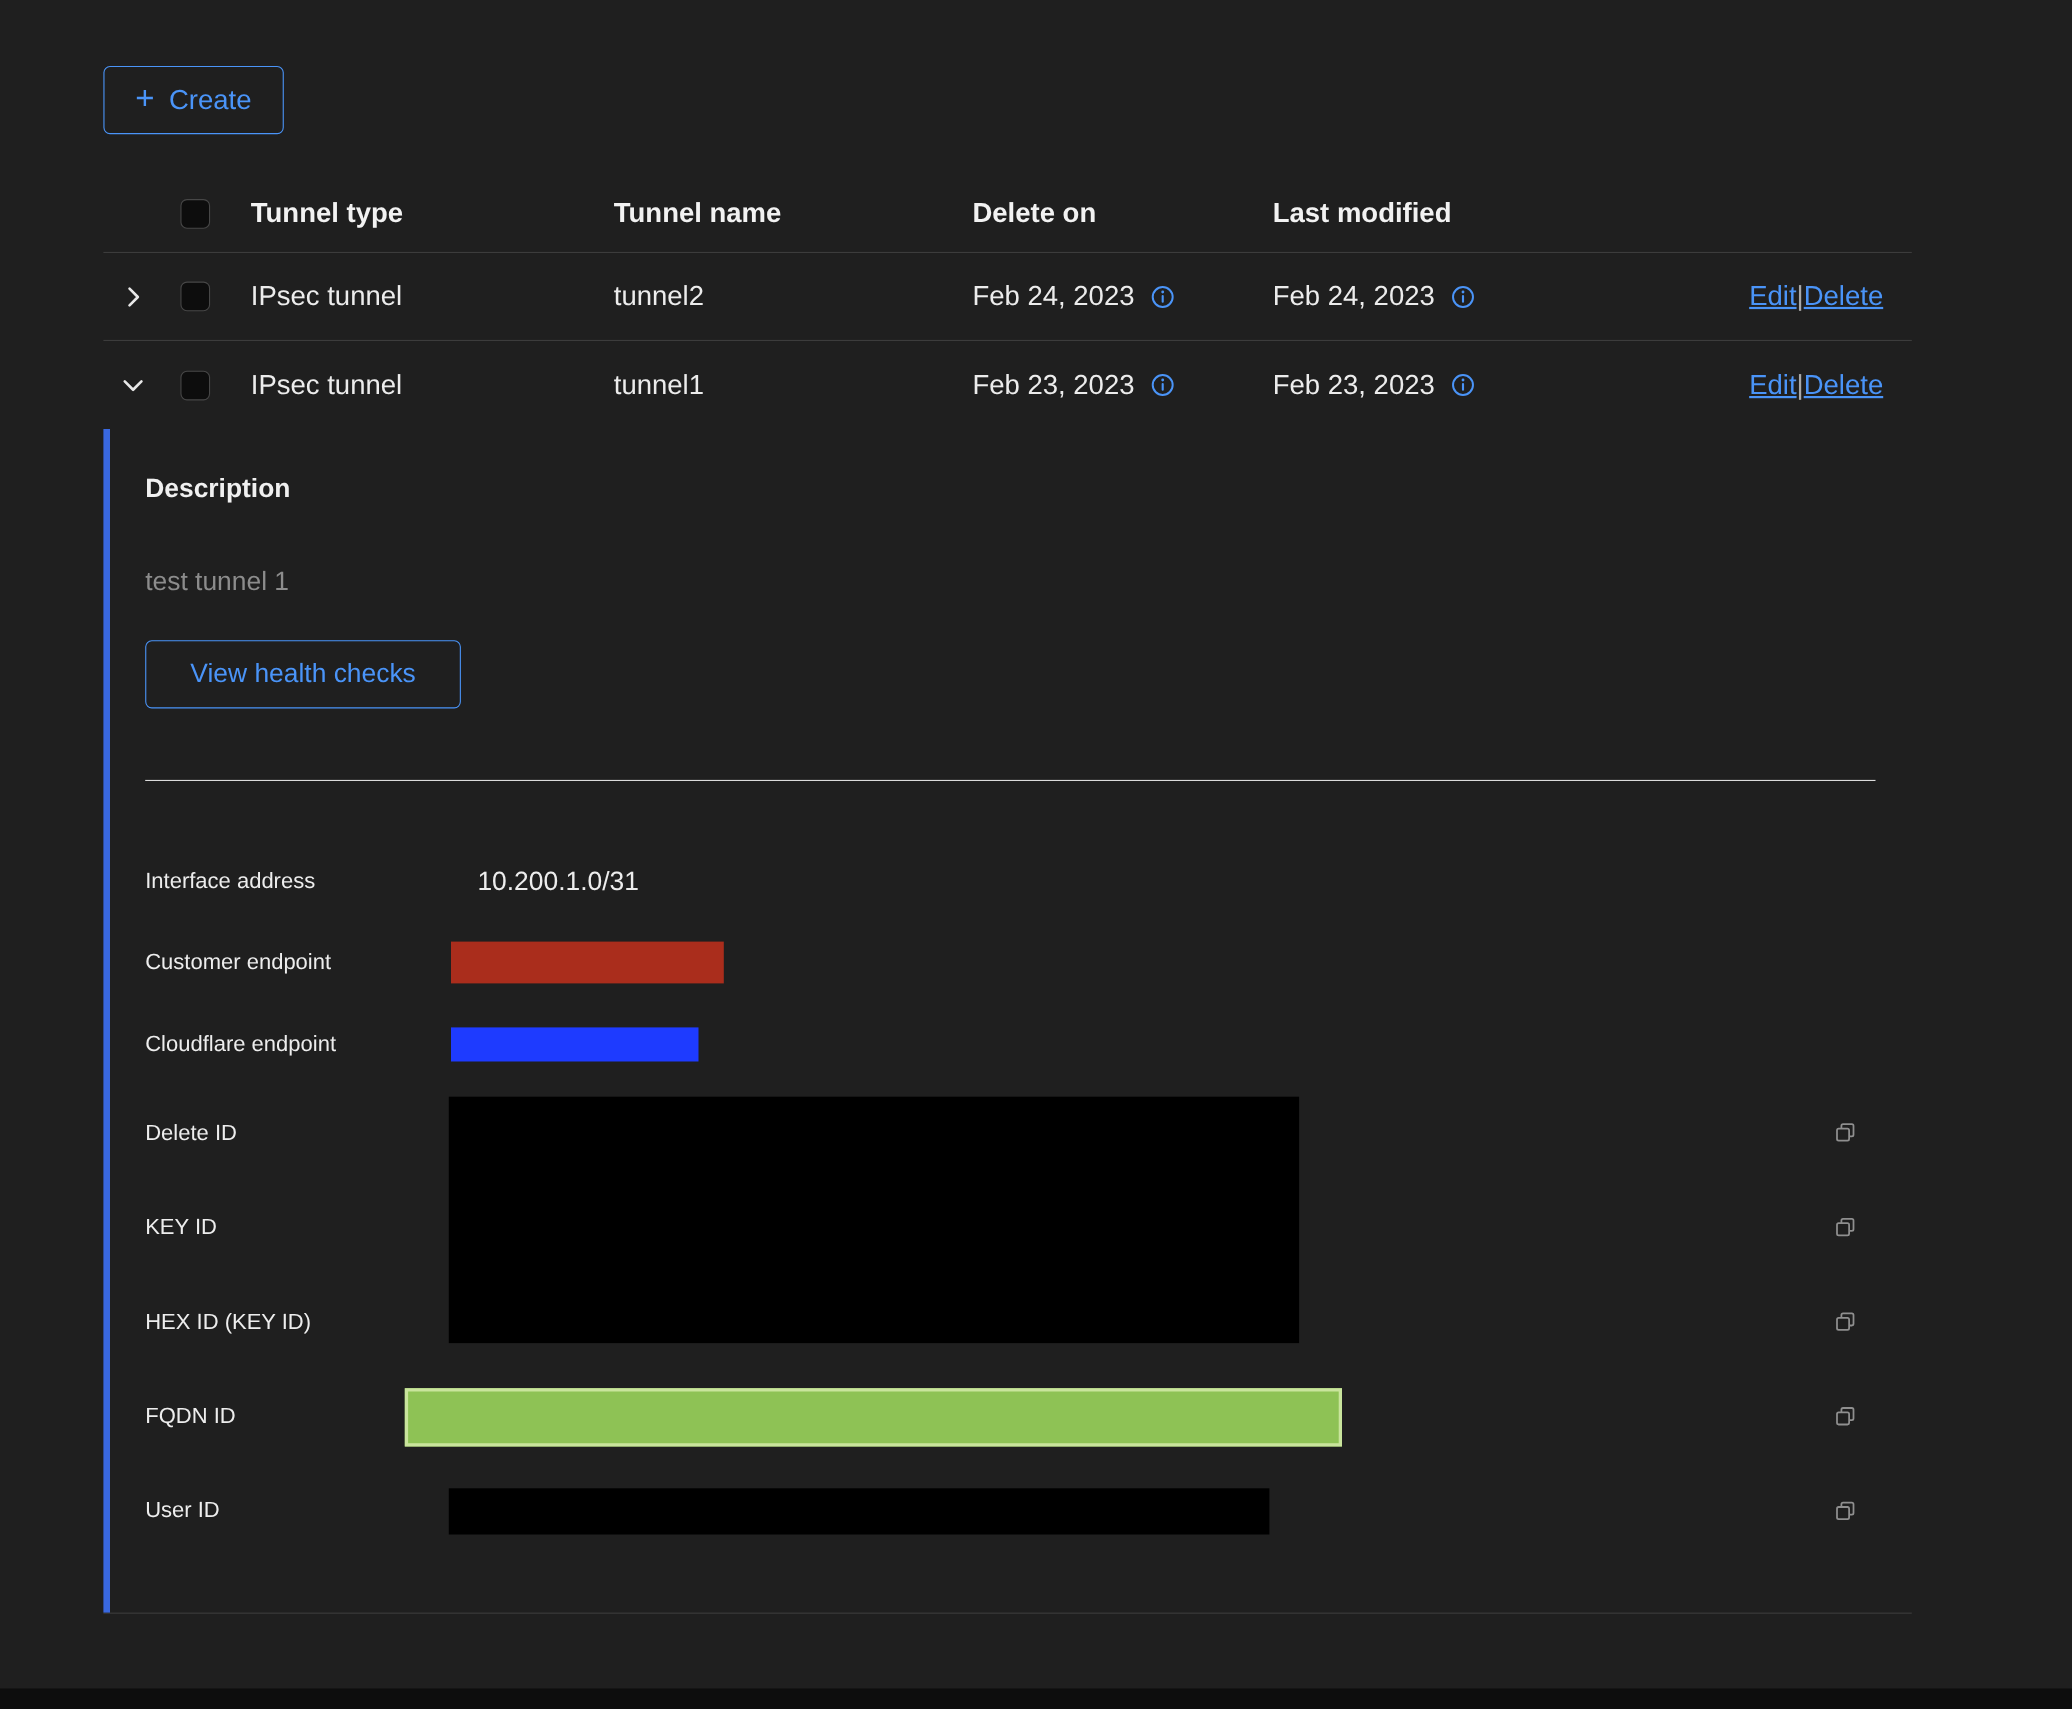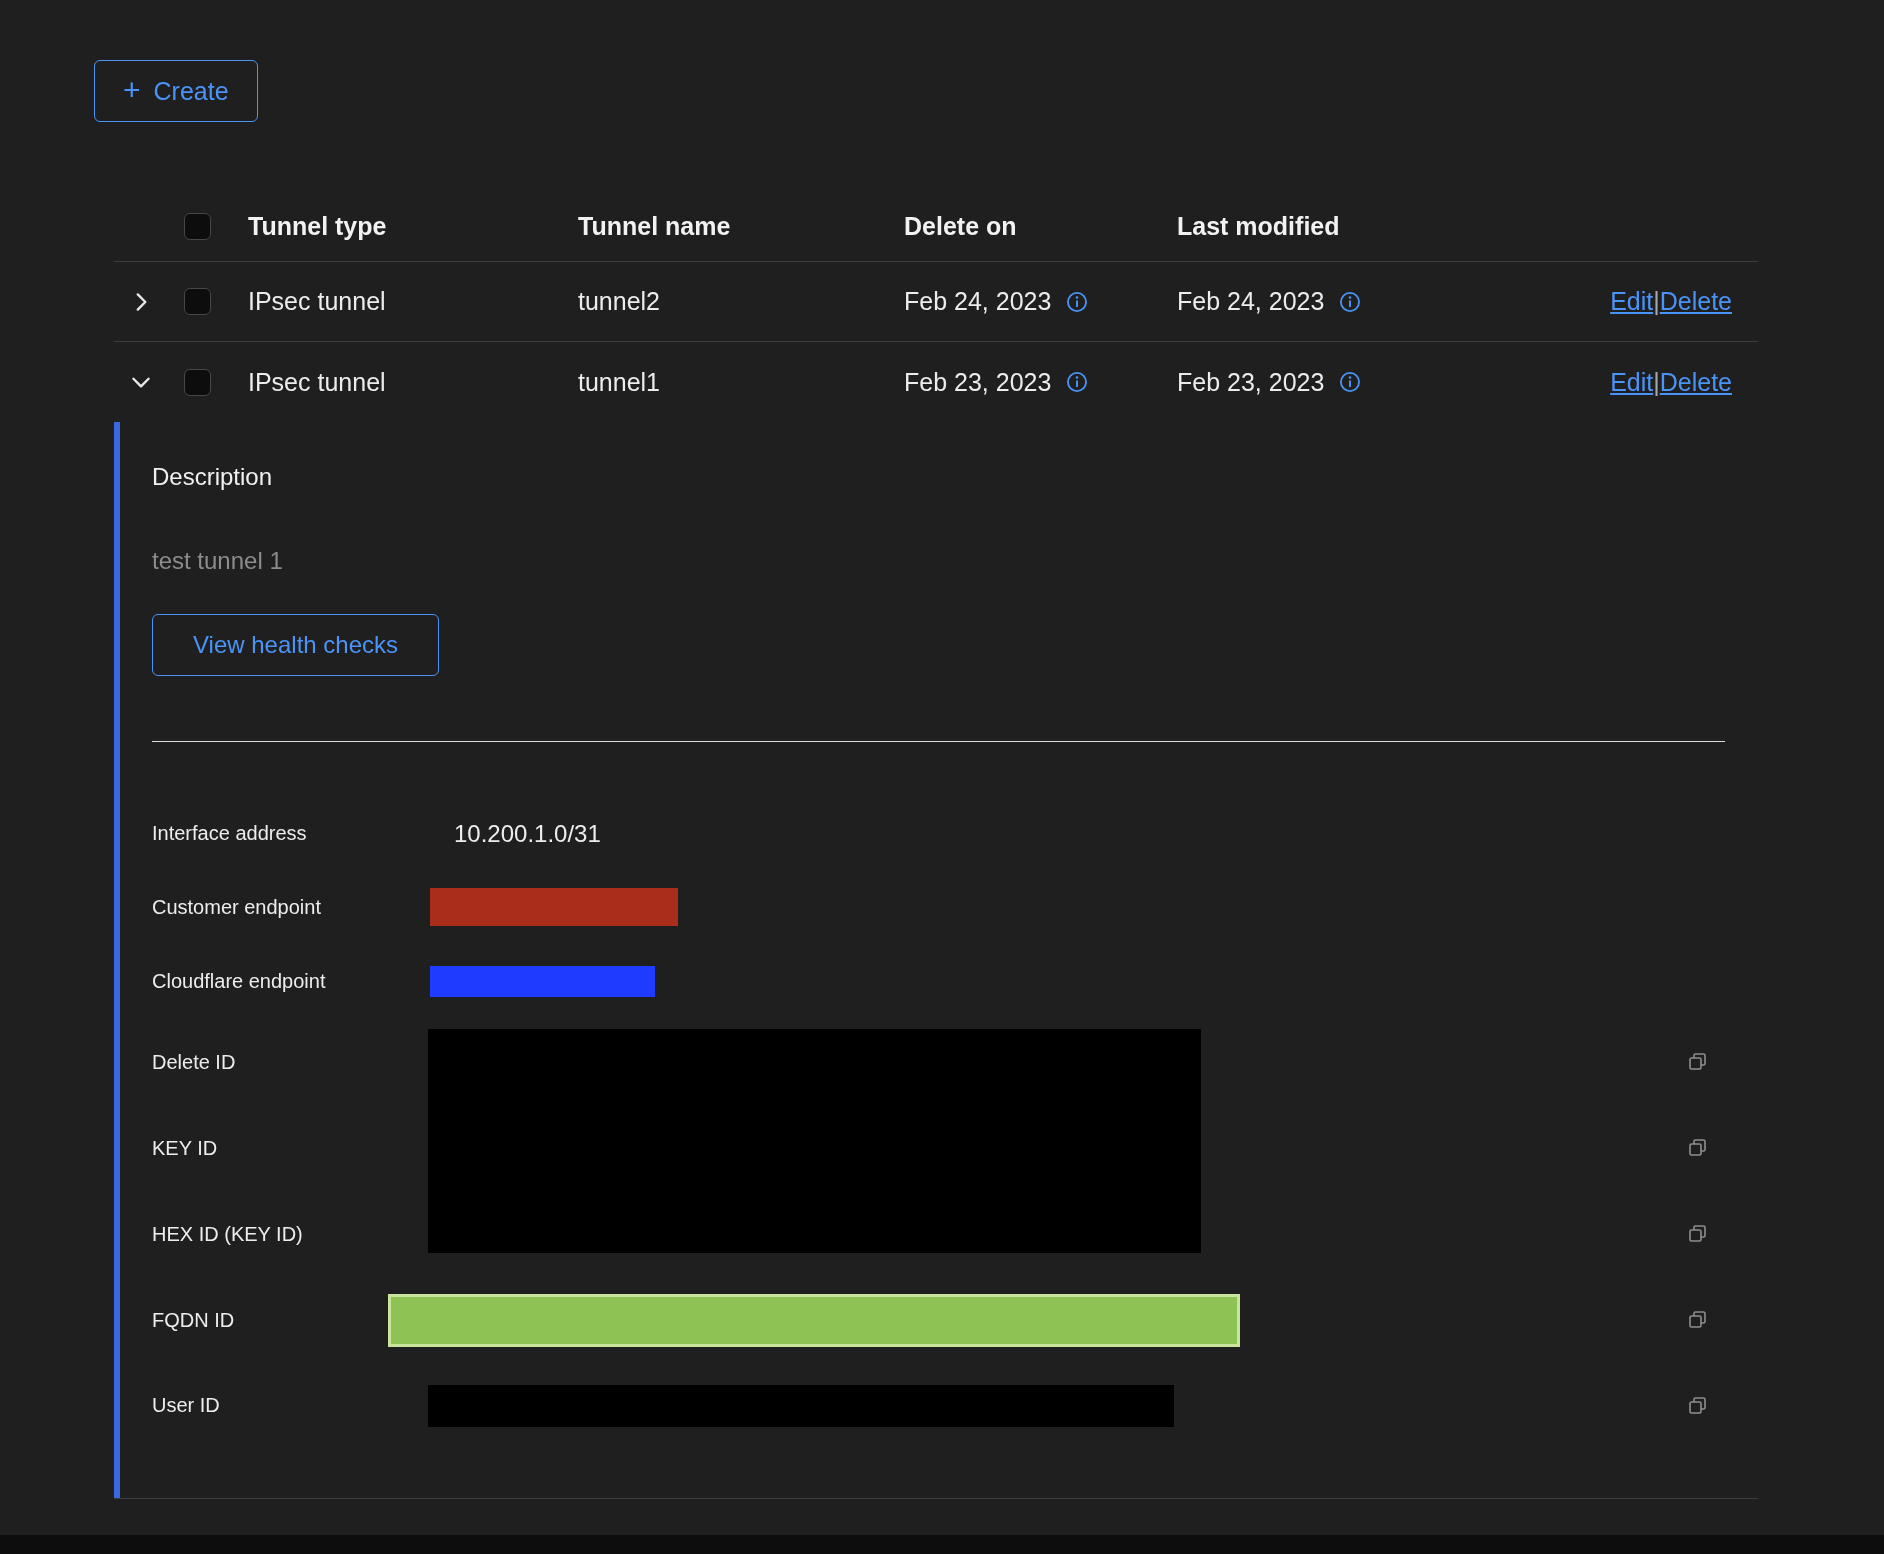--- a/index.html
+++ b/index.html
@@ -25,21 +25,21 @@
   
   .create-btn{
     position:absolute;left:94px;top:60px;height:62px;
     display:inline-flex;align-items:center;gap:13px;padding:0 28px;
     background:transparent;border:1px solid var(--accent);border-radius:6px;
     color:var(--accent);font-size:25px;font-family:inherit;cursor:pointer;
   }
   .create-btn .plus{font-size:30px;font-weight:400;line-height:1;margin-top:-3px;}
 
   
-  .table{position:absolute;left:94px;top:192px;width:1644px;margin-left:20px;}
+  .table{position:absolute;left:94px;top:160px;width:1644px;}
   .thead{display:flex;align-items:center;height:70px;border-bottom:1px solid #3c3c3c;
          font-weight:700;font-size:25px;color:#f2f2f2;}
   .trow{display:flex;align-items:center;height:80px;border-bottom:1px solid #3c3c3c;
         font-size:25px;color:#ececec;}
   .trow.expanded-row{border-bottom:none;}
   .cell-expander{width:70px;flex:none;display:flex;align-items:center;padding-left:14px;}
   .cell-check{width:64px;flex:none;display:flex;align-items:center;}
   .cell-type{width:330px;flex:none;}
   .cell-name{width:326px;flex:none;}
   .cell-created{width:273px;flex:none;display:flex;align-items:center;gap:15px;}
@@ -50,21 +50,21 @@
             border:1px solid #474747;display:inline-block;cursor:pointer;}
   .expander-btn{background:none;border:none;padding:0;cursor:pointer;display:flex;align-items:center;}
   .link{color:var(--accent);text-decoration:underline;font-size:25px;cursor:pointer;}
   .pipe{color:#a9a9a9;font-size:25px;}
   .info-btn{background:none;border:none;padding:0;cursor:pointer;display:flex;align-items:center;}
 
   
   .expanded-panel{position:relative;border-bottom:1px solid #3c3c3c;
                   padding:41px 0 50px 38px;}
   .panel-bar{position:absolute;left:0;top:0;bottom:0;width:6px;background:var(--panel-bar);}
-  .desc-label{font-size:24px;font-weight:400;color:#f0f0f0;line-height:28px;}
+  .desc-label{font-size:24px;font-weight:700;color:#f0f0f0;line-height:28px;}
   .desc-value{margin-top:56px;font-size:24px;color:#8c8c8c;line-height:28px;}
   .health-btn{
     margin-top:39px;height:62px;display:inline-flex;align-items:center;padding:0 40px;
     background:transparent;border:1px solid var(--accent);border-radius:6px;
     color:var(--accent);font-size:24px;font-family:inherit;cursor:pointer;
   }
   .panel-divider{margin-top:65px;width:1573px;height:0;border-top:1px solid #dcdcdc;}
 
   .details{margin-top:55px;position:relative;width:1606px;}
   .drow{display:flex;align-items:center;position:relative;}

